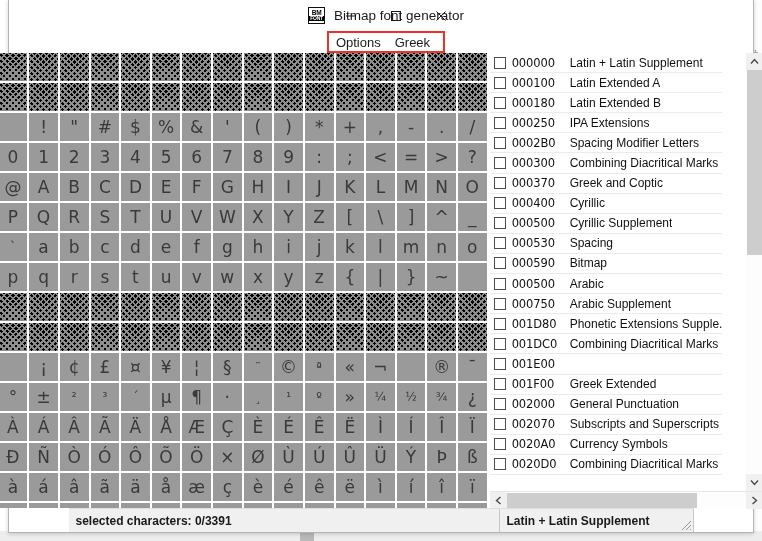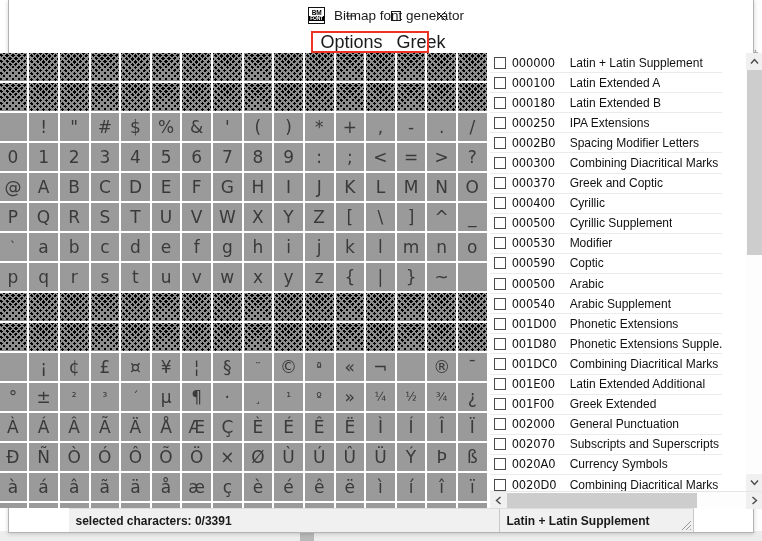--- a/index.html
+++ b/index.html
@@ -111,21 +111,21 @@
   #menu-bar {
     height: 22px;
     background: #ffffff;
     display: flex;
     align-items: center;
     flex: none;
     position: relative;
     padding-left: 4px;
   }
   .menu-item {
-    font-size: 18px;
+    font-size: 13px;
     color: #1a1a1a;
     padding: 2px 7px;
     white-space: nowrap;
   }
   #menu-highlight {
     position: absolute;
     left: 2px; top: 0px;
     width: 118px; height: 22px;
     border: 2px solid #ee3224;
     pointer-events: none;
@@ -673,56 +673,50 @@
               <span class="row-name">Cyrillic</span>
             </div>
             <div class="list-row">
               <div class="chk"></div>
               <span class="row-code">000500</span>
               <span class="row-name">Cyrillic Supplement</span>
             </div>
             <div class="list-row">
               <div class="chk"></div>
               <span class="row-code">000530</span>
-              <span class="row-name">Modifier</span>
+              <span class="row-name">Spacing</span>
             </div>
             <div class="list-row">
               <div class="chk"></div>
               <span class="row-code">000590</span>
-              <span class="row-name">Coptic</span>
+              <span class="row-name">Bitmap</span>
             </div>
             <div class="list-row">
               <div class="chk"></div>
               <span class="row-code">000500</span>
               <span class="row-name">Arabic</span>
             </div>
             <div class="list-row">
               <div class="chk"></div>
-              <span class="row-code">000540</span>
+              <span class="row-code">000750</span>
               <span class="row-name">Arabic Supplement</span>
-            </div>
-            <div class="list-row">
-              <div class="chk"></div>
-              <span class="row-code">001D00</span>
-              <span class="row-name">Phonetic Extensions</span>
             </div>
             <div class="list-row">
               <div class="chk"></div>
               <span class="row-code">001D80</span>
               <span class="row-name">Phonetic Extensions Supple.</span>
             </div>
             <div class="list-row">
               <div class="chk"></div>
               <span class="row-code">001DC0</span>
               <span class="row-name">Combining Diacritical Marks</span>
             </div>
             <div class="list-row">
               <div class="chk"></div>
               <span class="row-code">001E00</span>
-              <span class="row-name">Latin Extended Additional</span>
             </div>
             <div class="list-row">
               <div class="chk"></div>
               <span class="row-code">001F00</span>
               <span class="row-name">Greek Extended</span>
             </div>
             <div class="list-row">
               <div class="chk"></div>
               <span class="row-code">002000</span>
               <span class="row-name">General Punctuation</span>

